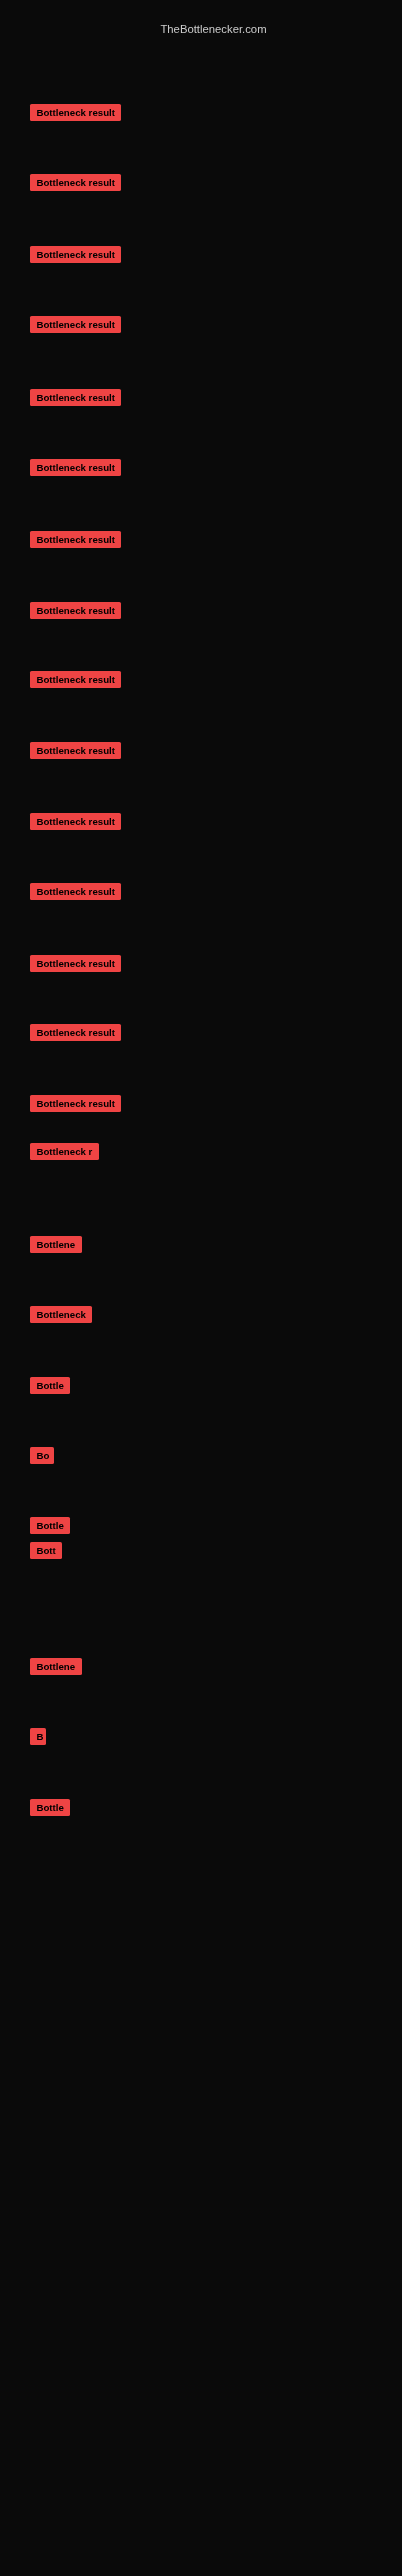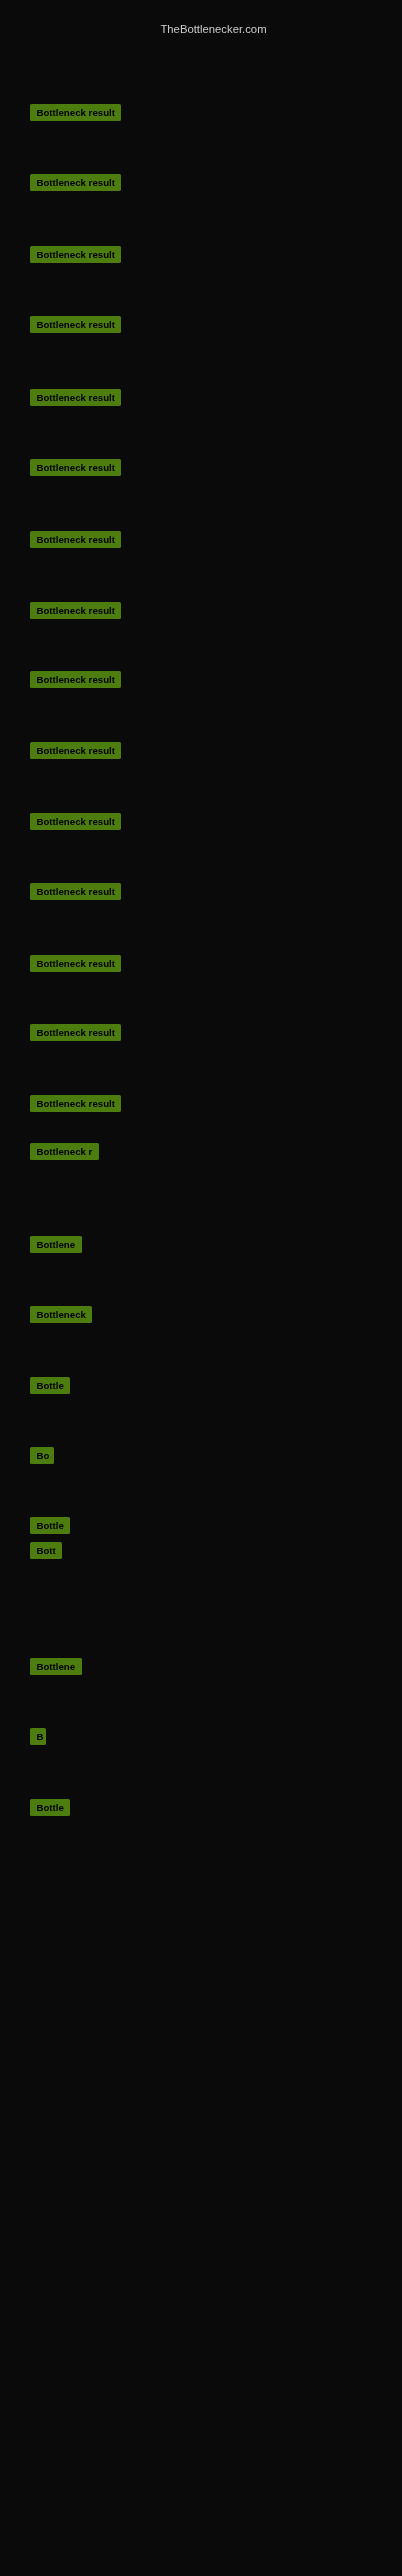--- a/index.html
+++ b/index.html
@@ -18,21 +18,21 @@
 
     .site-title {
       text-align: center;
       color: #cccccc;
       font-size: 11.3px;
       padding: 4.8px 0;
       font-weight: normal;
     }
 
     .bottleneck-badge {
-      background-color: #4d7c0f;
+      background-color: #ef4444;
       color: #000;
       font-size: 9.7px;
       font-weight: bold;
       padding: 3.2px 6.4px;
       display: inline-block;
       border-radius: 1.6px;
       white-space: nowrap;
       overflow: hidden;
     }
 

